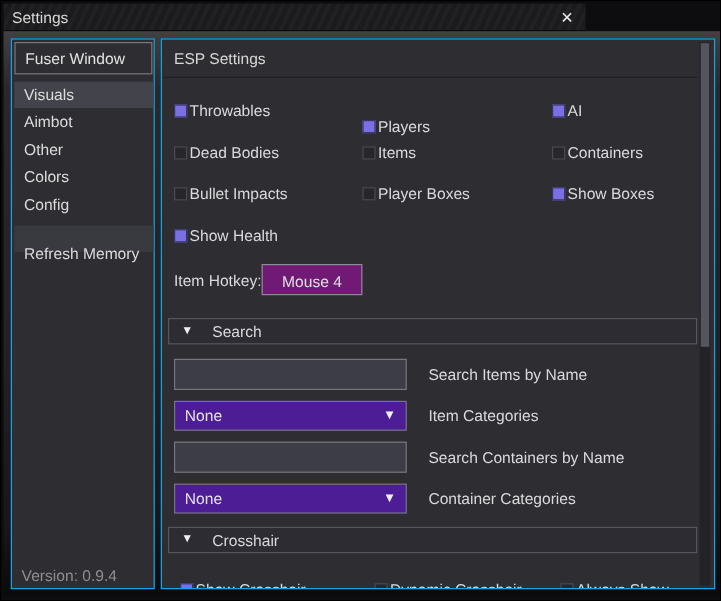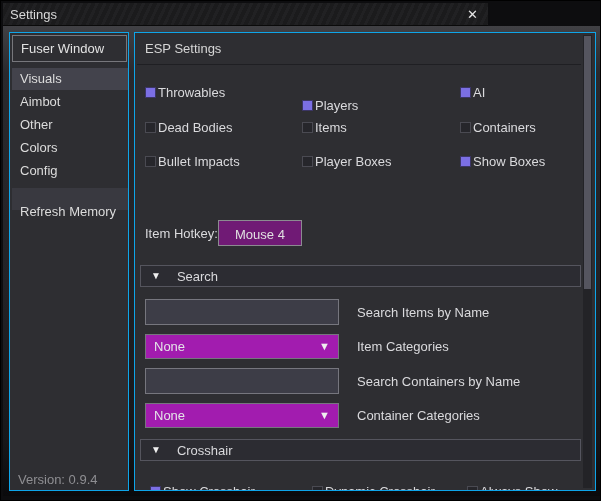--- a/index.html
+++ b/index.html
@@ -41,21 +41,21 @@
     color:#e0e0e0;font-size:13px;padding-top:3px;}
   
   .section-hdr{position:absolute;left:5px;width:441px;height:22px;background:#2c2c32;border:1px solid #55555e;
     display:flex;align-items:center;cursor:pointer;}
   .section-hdr .tri{font-size:10px;color:#f0f0f0;margin-left:10px;line-height:1;}
   .section-hdr .sec-title{font-size:13px;color:#d9d9dc;margin-left:16px;}
   
   .form-row{position:absolute;left:10px;display:flex;align-items:center;}
   .text-input{width:194px;height:26px;background:#3d3d47;border:1px solid #76767e;color:#e4e4e8;
     font-size:13px;padding:0 6px;}
-  .fake-select{width:194px;height:25px;background:#a21caf;border:1px solid #76767e;display:flex;
+  .fake-select{width:194px;height:25px;background:#4c1d95;border:1px solid #76767e;display:flex;
     align-items:center;justify-content:space-between;padding:0 8px;cursor:pointer;}
   .fake-select .sel-value{font-size:13px;color:#e4e4e8;}
   .fake-select .sel-arrow{font-size:11px;color:#efefef;line-height:1;}
   .form-label{margin-left:18px;font-size:13px;color:#dadadd;white-space:nowrap;}
   
   .scrollbar{position:absolute;right:3px;top:2px;width:9px;height:453px;background:#232327;}
   .scroll-thumb{position:absolute;left:1px;top:1px;width:7px;height:253px;background:#55555f;cursor:pointer;}
 </style>
 </head>
 <body>
@@ -113,20 +113,24 @@
       <span class="cb-label">Bullet Impacts</span>
     </div>
     <div class="cb" style="left:167px;top:121px">
       <span class="box"></span>
       <span class="cb-label">Player Boxes</span>
     </div>
     <div class="cb" style="left:325px;top:121px">
       <span class="box checked"></span>
       <span class="cb-label">Show Boxes</span>
     </div>
+    <div class="cb" style="left:10px;top:156px">
+      <span class="box checked"></span>
+      <span class="cb-label">Show Health</span>
+    </div>
 
     <div class="hotkey-row">
       <span class="hotkey-label">Item Hotkey:</span>
       <button class="hotkey-btn">Mouse 4</button>
     </div>
 
     <div class="section-hdr" style="top:232px">
       <span class="tri">▼</span>
       <span class="sec-title">Search</span>
     </div>

